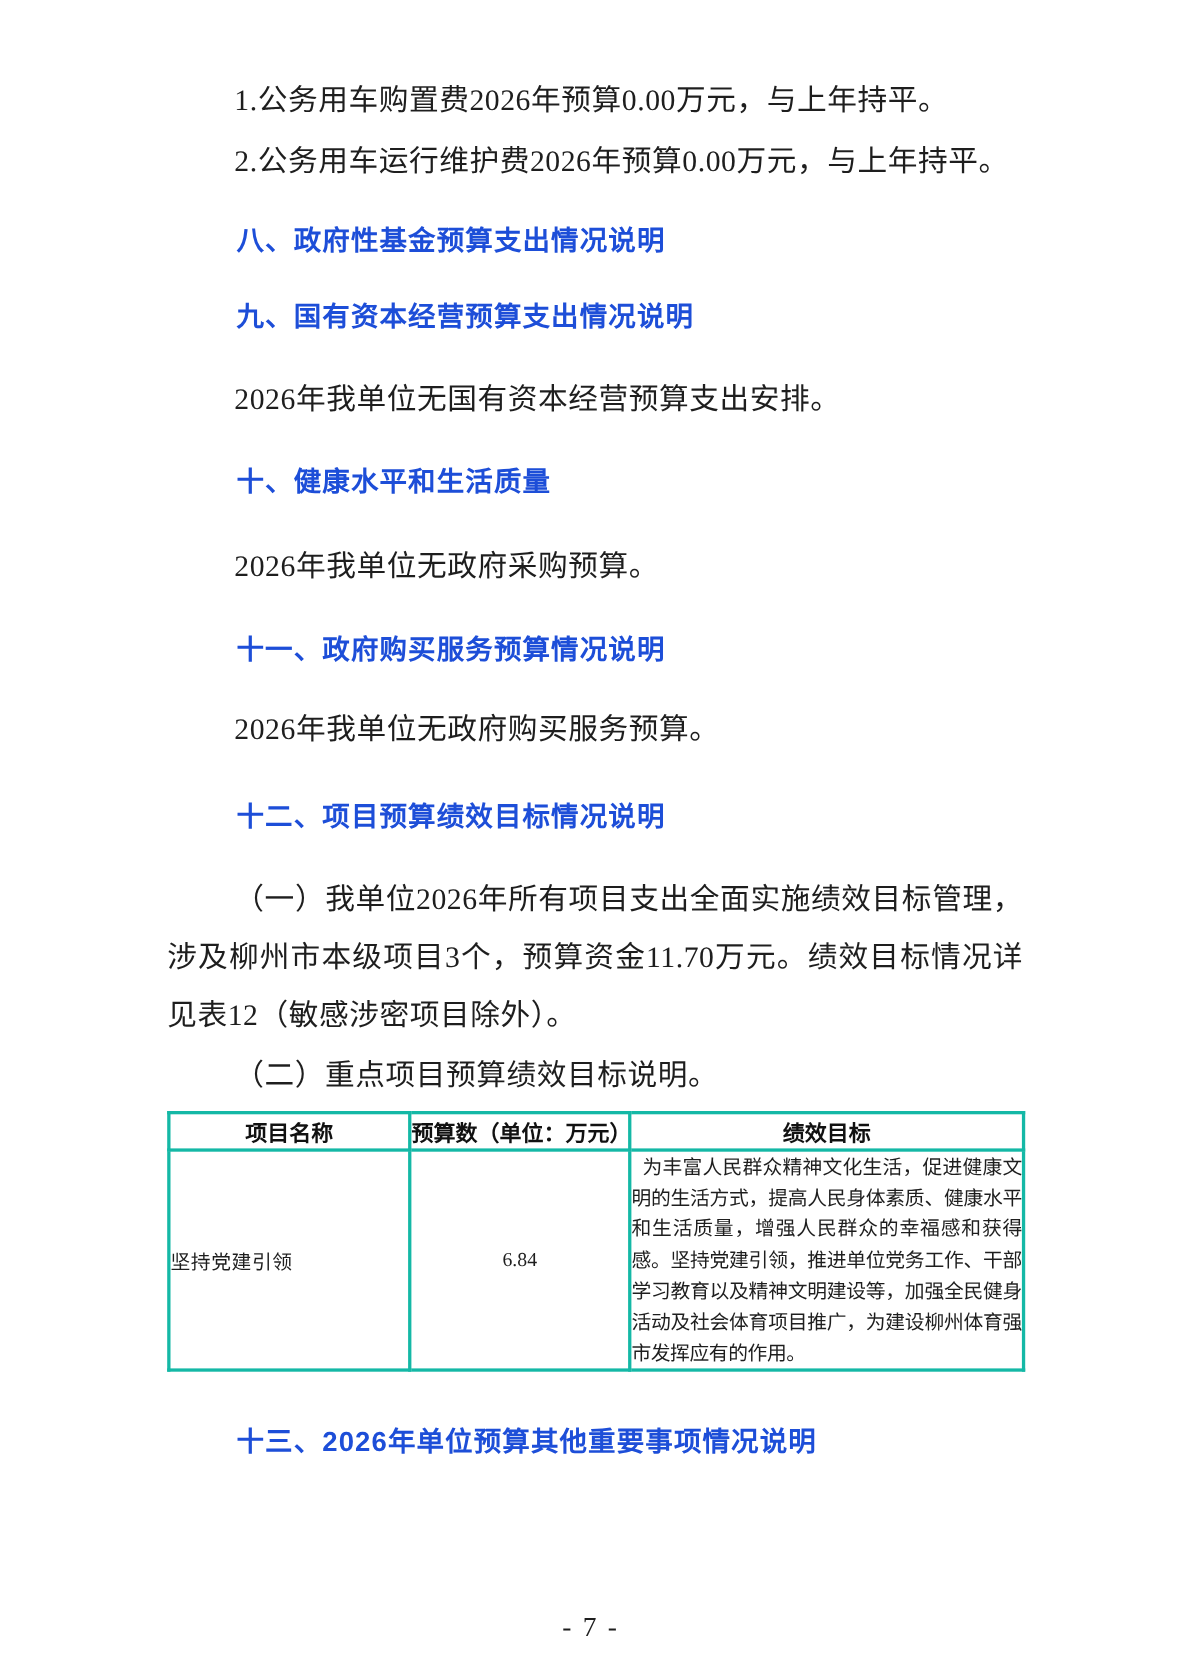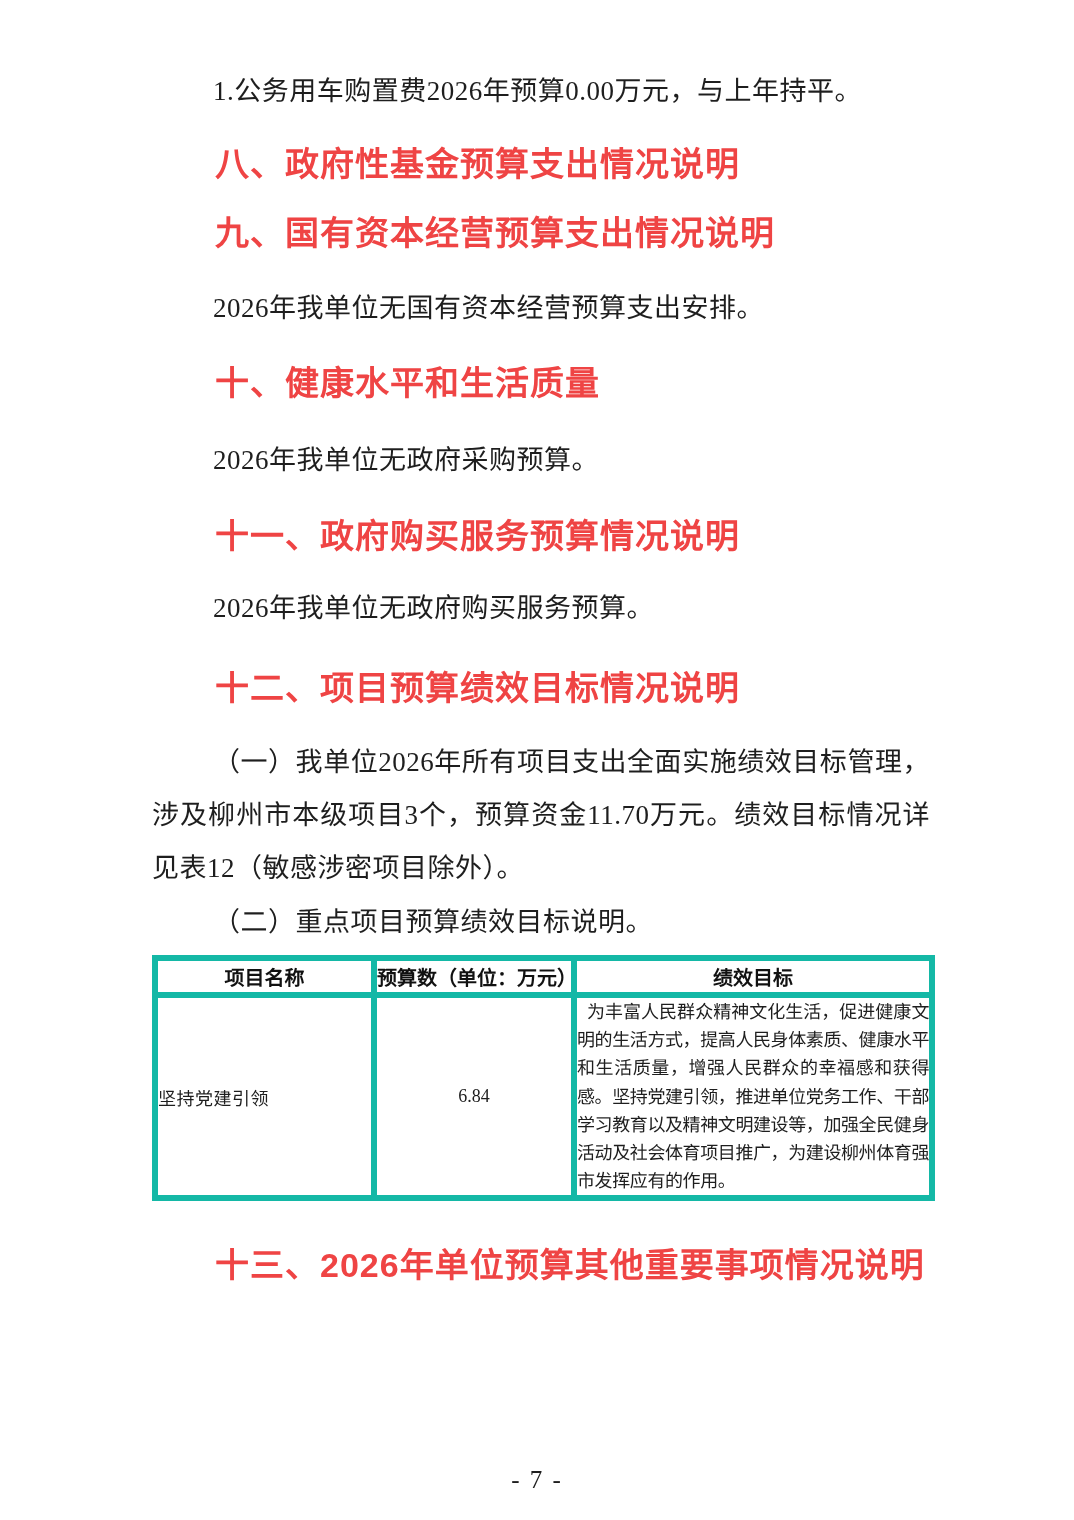--- a/index.html
+++ b/index.html
@@ -23,25 +23,25 @@
     font-size: 27px;
     line-height: 53px;
     text-align: justify;
     letter-spacing: 0.5px;
   }
   .indent { padding-left: 61px; }
   .para { text-indent: 61px; }
   .hd {
     font-family: "Liberation Sans", "DejaVu Sans", sans-serif;
     font-weight: bold;
-    font-size: 34px;
+    font-size: 25px;
     line-height: 42px;
     margin: 0 0 0 63px;
     letter-spacing: 1px;
-    color: #ef4444;
+    color: #1d4ed8;
   }
   .body-line, .para { margin: 0; }
   .m-intro1 { margin-top: 65px; }
   .m-intro2 { margin-top: 2px; }
   .m-h8  { margin-top: 25px; }
   .m-p8  { margin-top: 28px; }
   .m-h9  { margin-top: 27px; }
   .m-p9  { margin-top: 28px; }
   .m-h10 { margin-top: 27px; }
   .m-p10 { margin-top: 30px; }
@@ -53,21 +53,21 @@
   .m-table{ margin-top: 6px; }
   .m-h13 { margin-top: 43px; }
 
   table.goal-table {
     table-layout: fixed;
     width: 777px;
     border-collapse: collapse;
     border: 2px solid #2a2a2a;
   }
   .goal-table th, .goal-table td {
-    border: 6px solid #14b8a6;
+    border: 3px solid #14b8a6;
     font-weight: normal;
     padding: 0;
   }
   .goal-table th {
     height: 31px;
     font-family: "Liberation Serif", "DejaVu Serif", serif;
     font-weight: bold;
     font-size: 20px;
     text-align: center;
     white-space: nowrap;
@@ -106,20 +106,21 @@
     color: #1e1e1e;
   }
 </style>
 </head>
 <body>
 
 <div class="page">
   <div class="content">
 
     <p class="body-line indent m-intro1">1.公务用车购置费2026年预算0.00万元，与上年持平。</p>
+    <p class="body-line indent m-intro2">2.公务用车运行维护费2026年预算0.00万元，与上年持平。</p>
 
     <h2 class="hd m-h8">八、政府性基金预算支出情况说明</h2>
 
     <h2 class="hd m-h9">九、国有资本经营预算支出情况说明</h2>
     <p class="para m-p9">2026年我单位无国有资本经营预算支出安排。</p>
 
     <h2 class="hd m-h10">十、健康水平和生活质量</h2>
     <p class="para m-p10">2026年我单位无政府采购预算。</p>
 
     <h2 class="hd m-h11">十一、政府购买服务预算情况说明</h2>

